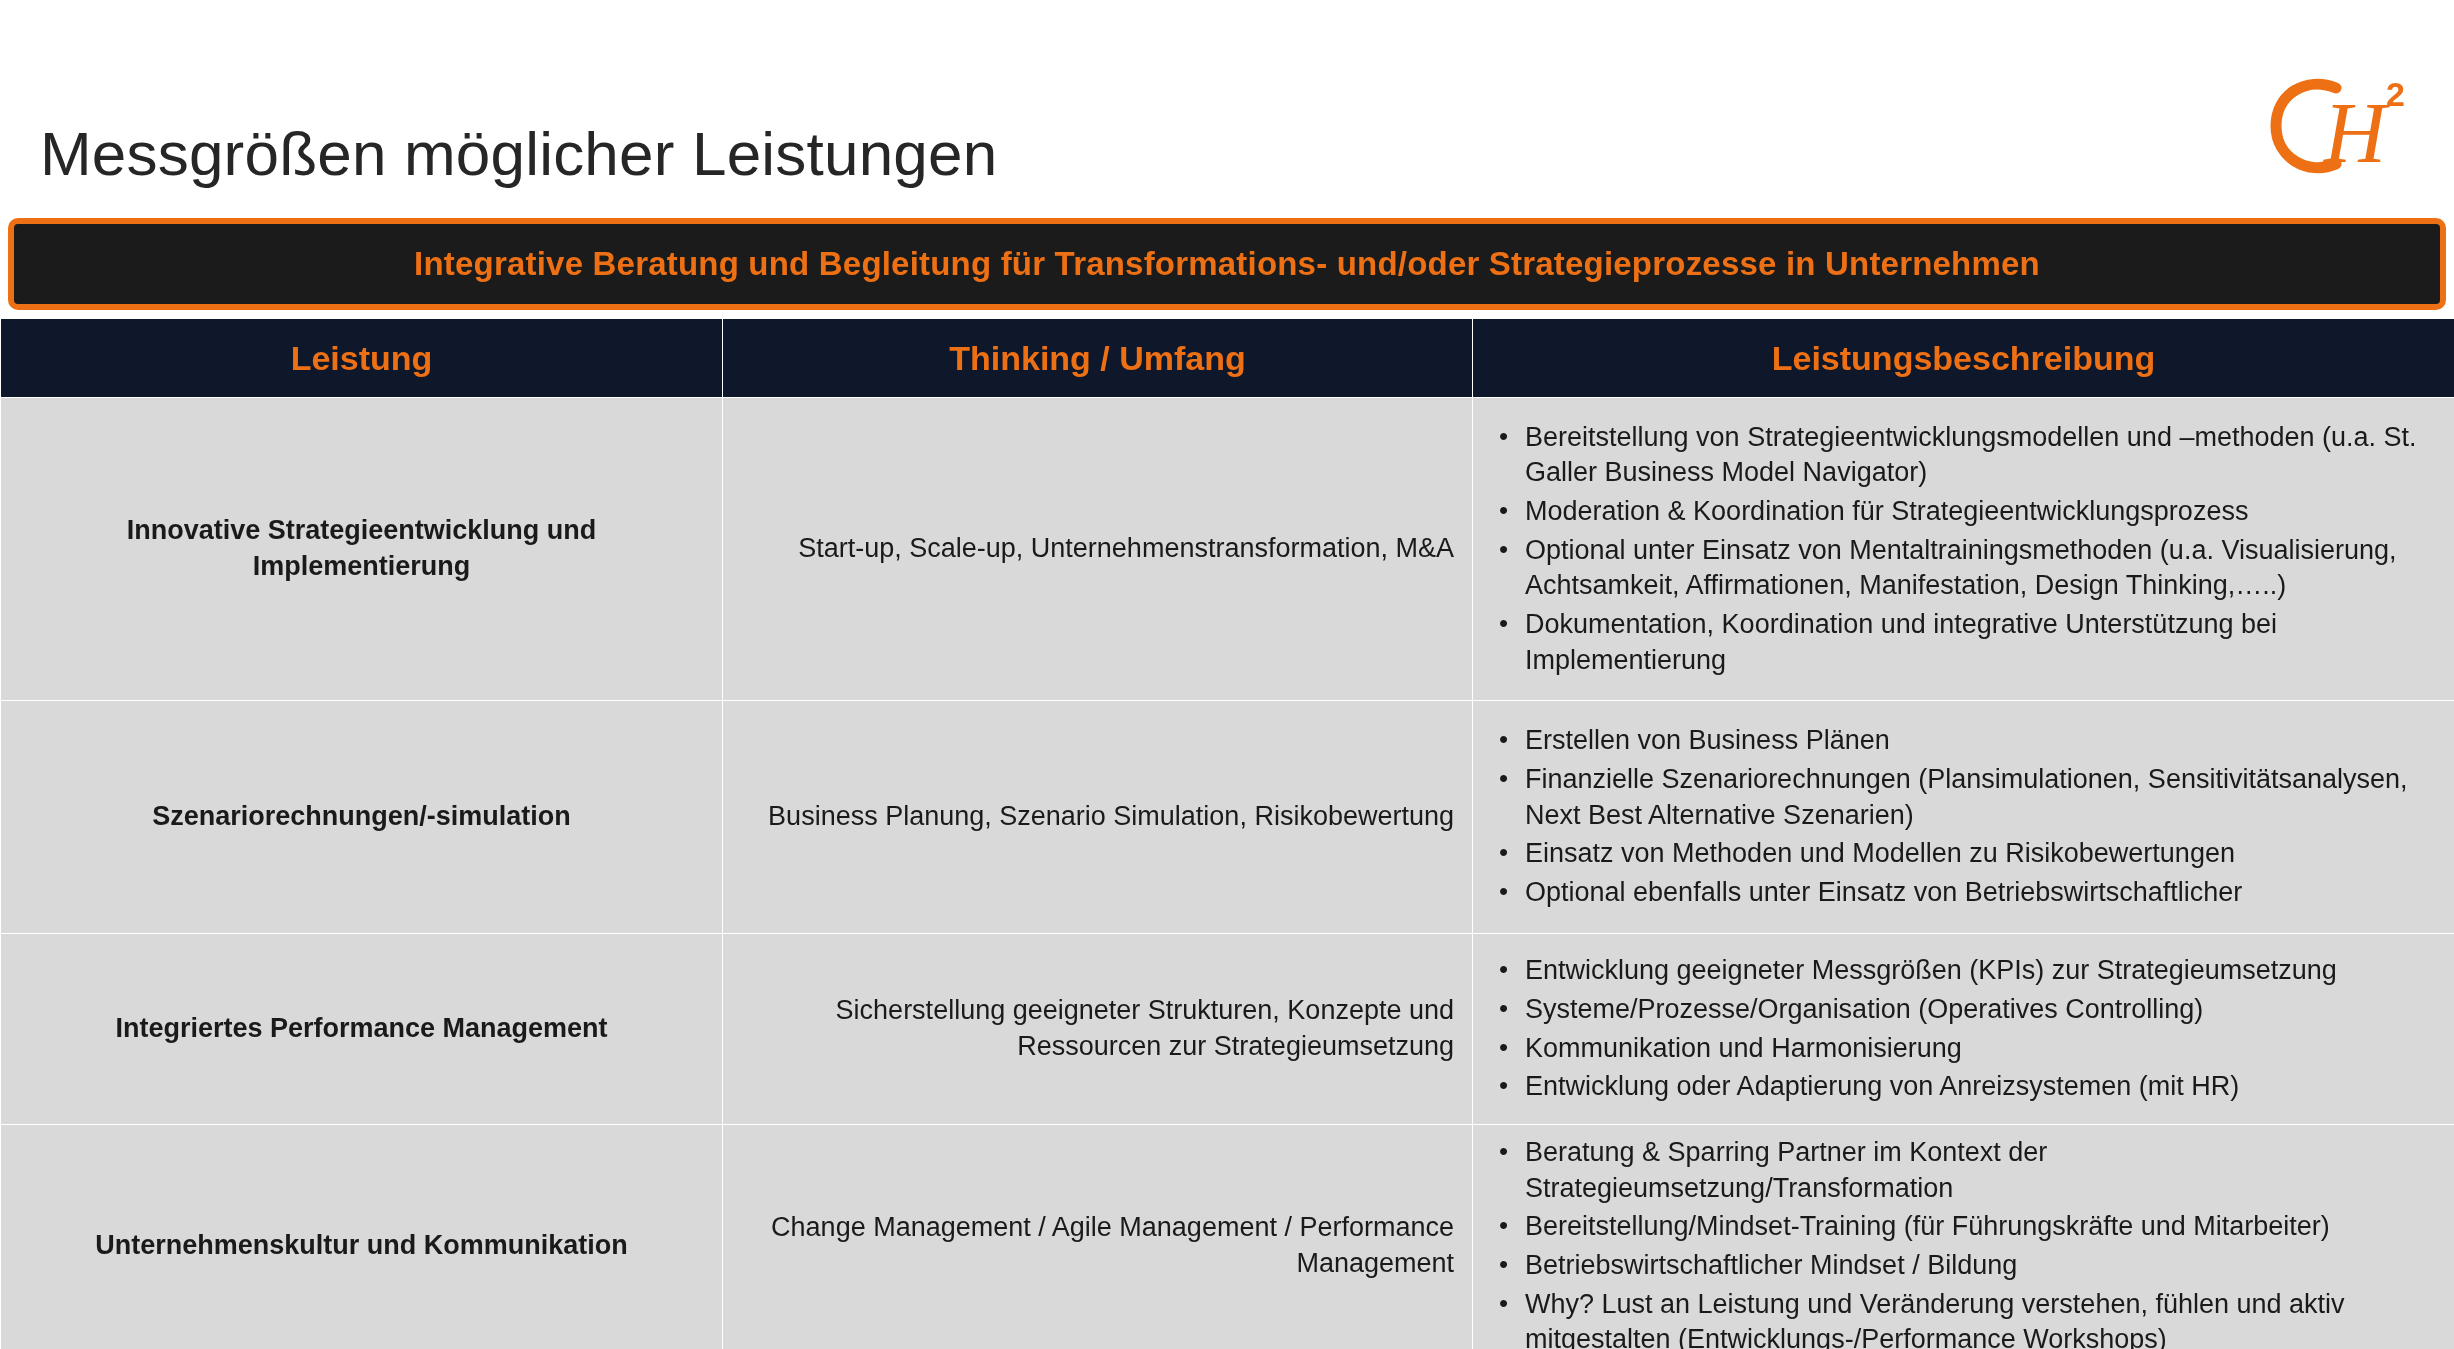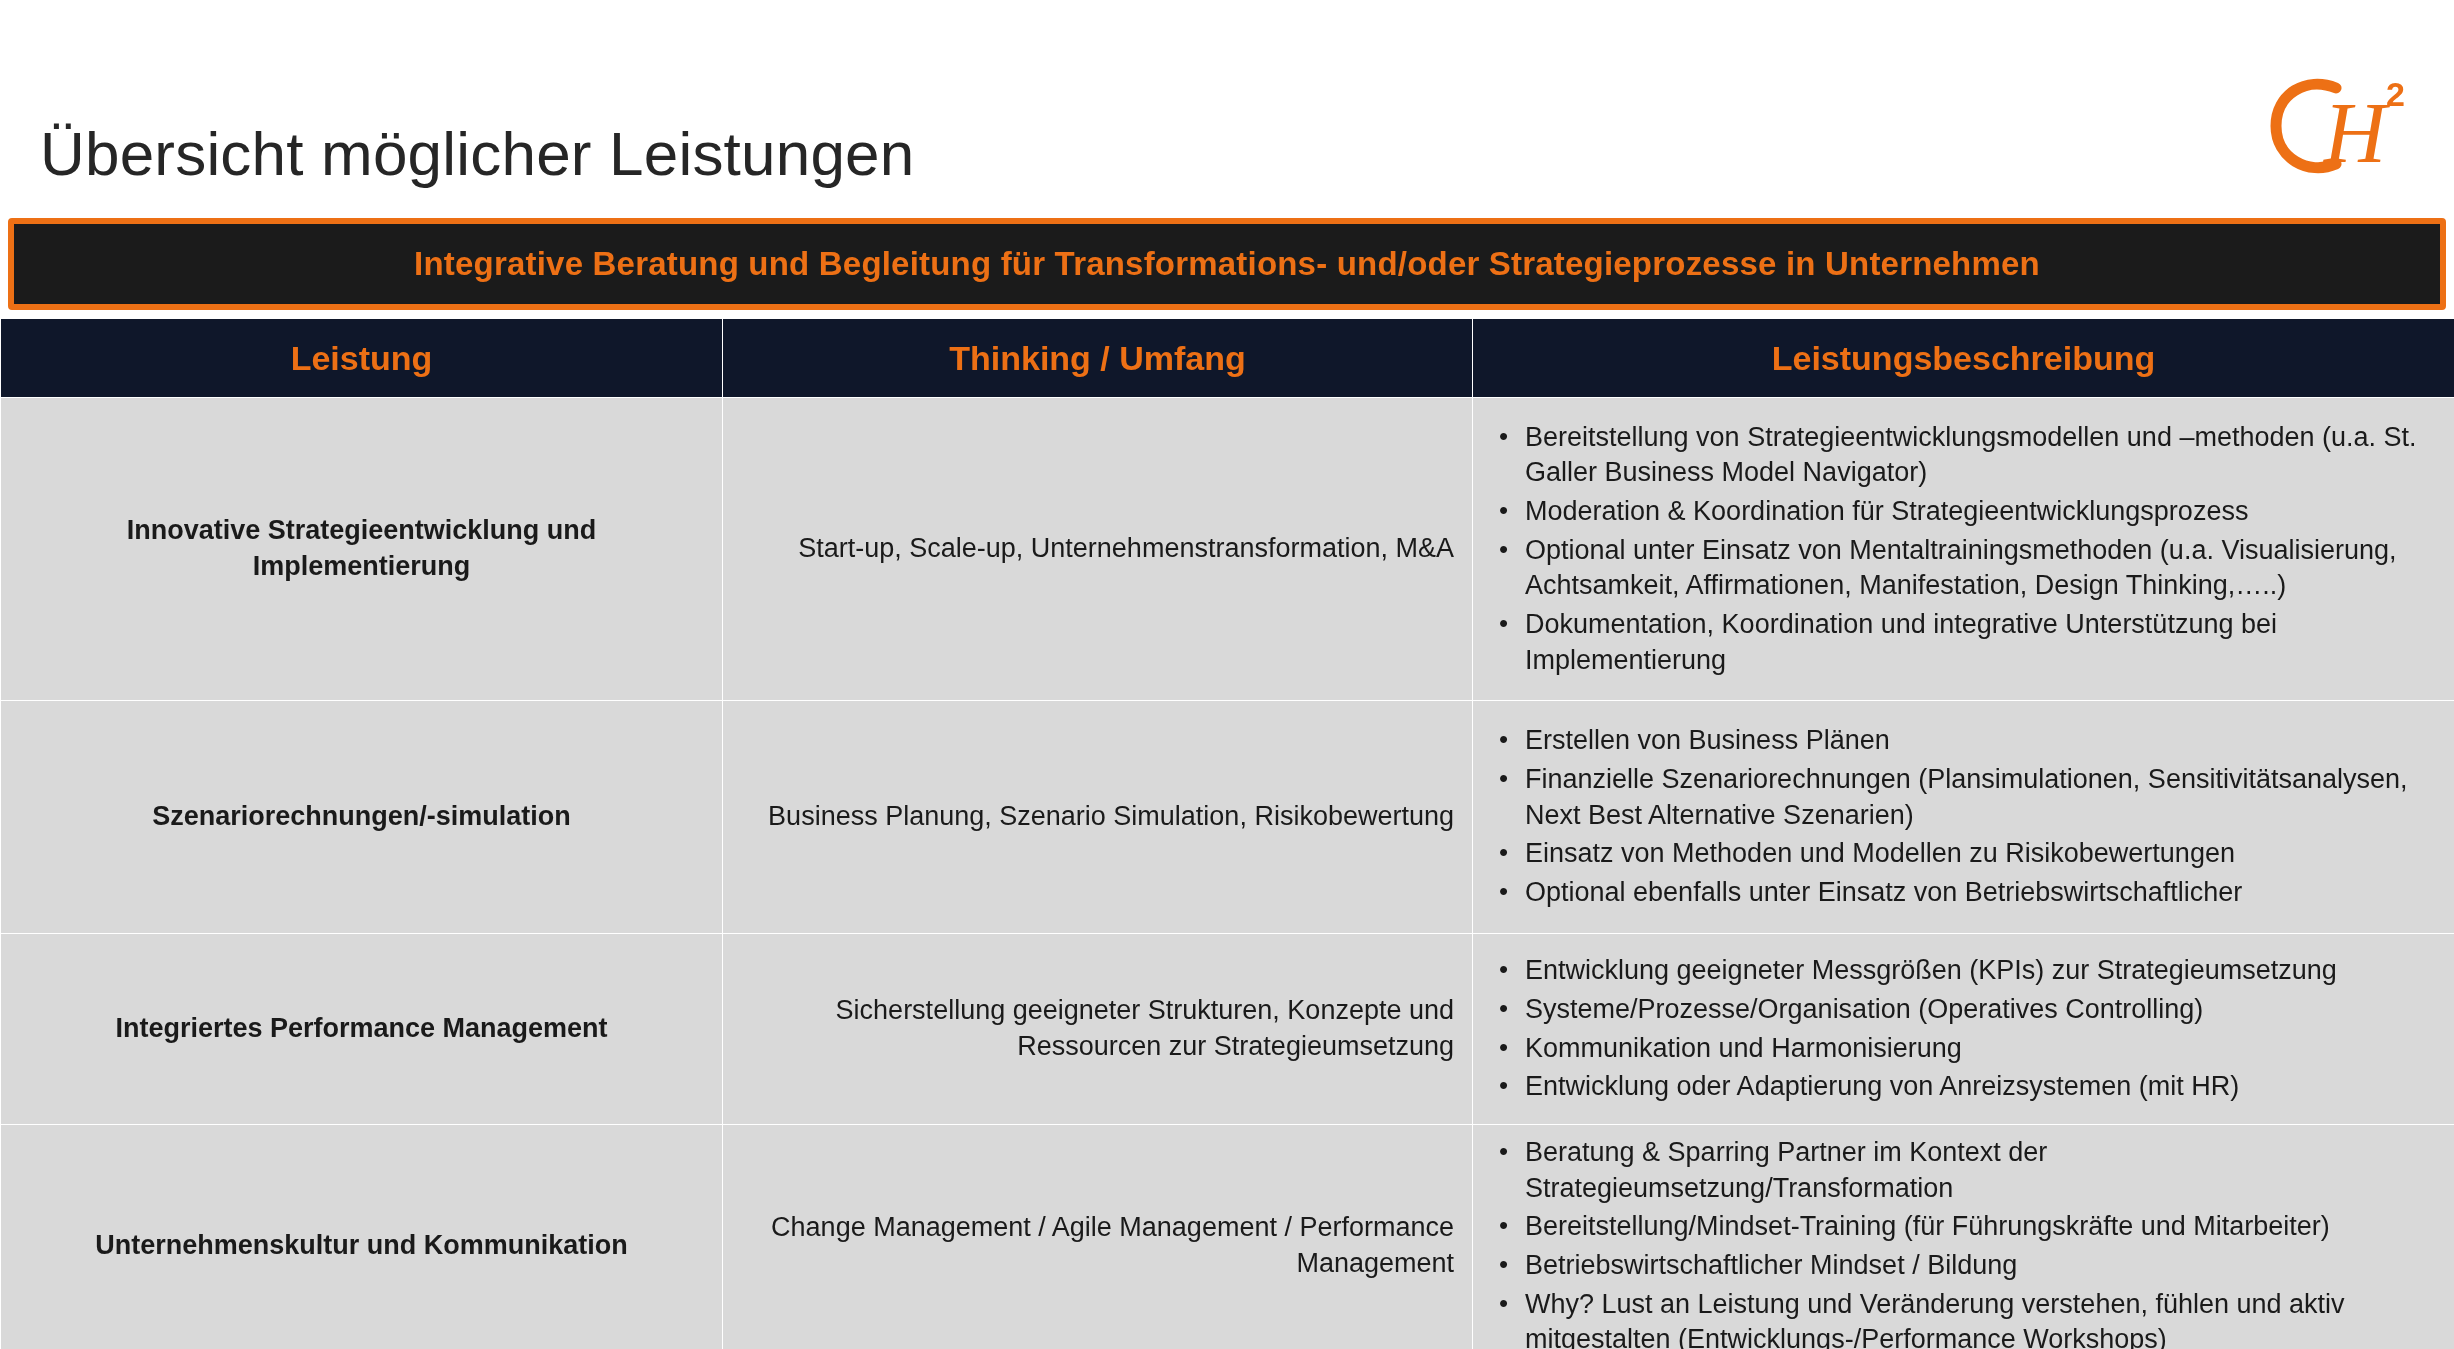--- a/index.html
+++ b/index.html
@@ -57,21 +57,21 @@
   .logo-text .accent { color: #ED7015; }
 
   
   .banner-wrap {
     margin: 0 8px 0 8px;
     padding: 0;
   }
   .banner {
     background: #1b1b1b;
     border: 6px solid #ED7015;
-    border-radius: 4px;
+    border-radius: 10px;
     height: 92px;
     display: flex;
     align-items: center;
     justify-content: center;
     box-sizing: border-box;
   }
   .banner-text {
     color: #ED7015;
     font-weight: bold;
     font-size: 33px;
@@ -151,21 +151,21 @@
 
   .row-1 td { height: 282px; }
   .row-2 td { height: 212px; }
   .row-3 td { height: 170px; }
   .row-4 td { height: 206px; }
 </style>
 </head>
 <body>
 
 <div class="slide-header">
-  <div class="page-title">Übersicht möglicher Leistungen</div>
+  <div class="page-title">Messgrößen möglicher Leistungen</div>
 
   <div class="logo">
     <div class="logo-mark">
       <svg width="160" height="108" viewBox="0 0 160 108" xmlns="http://www.w3.org/2000/svg">
         <path d="M70 14 C40 2, 10 20, 10 52 C10 84, 42 102, 70 90" fill="none" stroke="#ED7015" stroke-width="11" stroke-linecap="round"></path>
         <text x="58" y="88" font-family="Liberation Serif, serif" font-style="italic" font-size="86" fill="#ED7015">H</text>
         <text x="120" y="32" font-family="Liberation Sans, sans-serif" font-size="34" font-weight="bold" fill="#ED7015">2</text>
       </svg>
     </div>
   </div>

